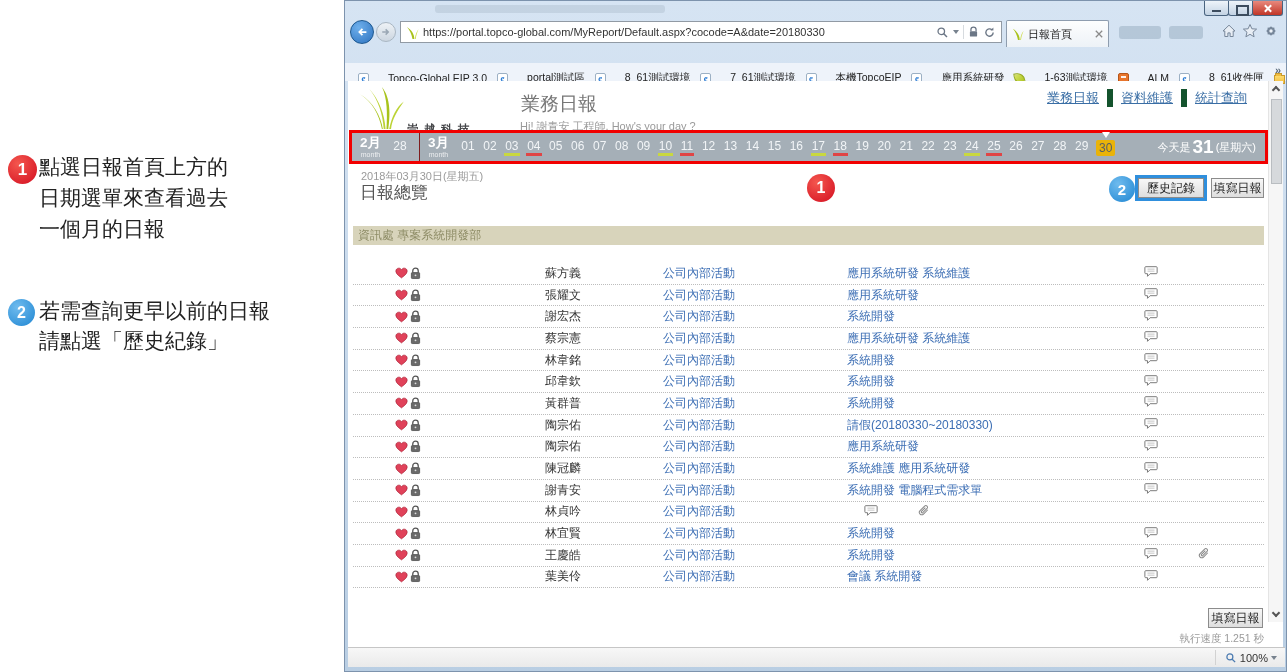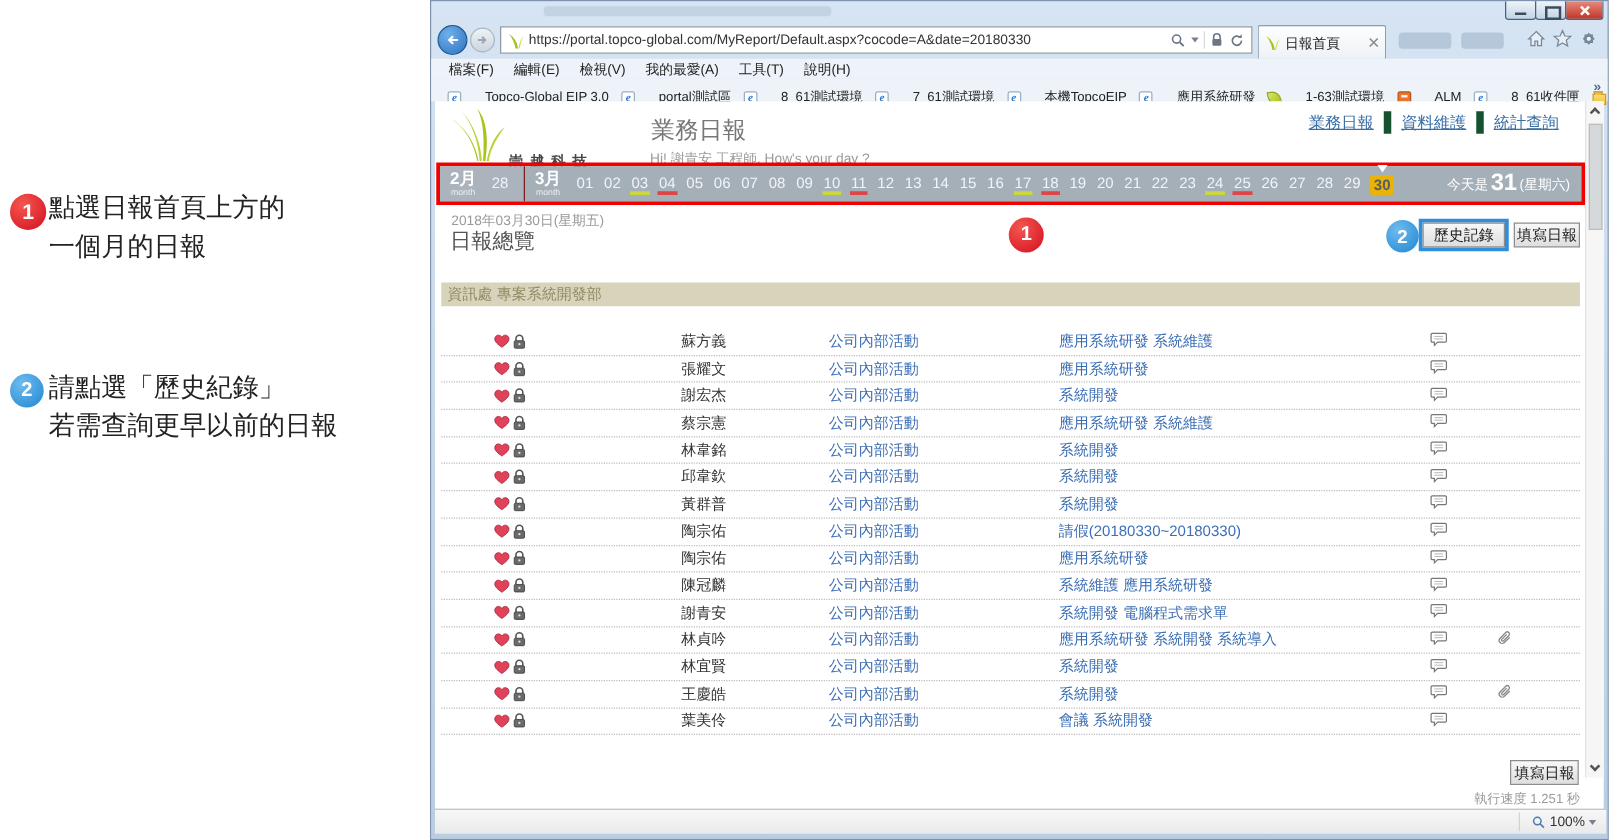--- a/index.html
+++ b/index.html
@@ -106,21 +106,21 @@
   .dm-block { display:flex; align-items:center; padding:0 8px; height:100%; }
   .dm-prev { background:rgba(255,255,255,.07); border-right:1px solid #7f1d1d; }
   .mon { display:flex; flex-direction:column; align-items:center; line-height:1; color:#fff; margin-right:8px; }
   .mon .ml { font-size:13.5px; font-weight:bold; }
   .mon .ms { font-size:7px; opacity:.8; margin-top:1px; }
   .days { display:flex; align-items:center;justify-content:flex-end; }
   .day { font-size:12px; color:#f2f5f7; margin:0 3.3px; position:relative; padding:1px 1px 3px; }
   .day.sat::after,.day.sun::after { content:""; position:absolute; left:0; right:0; bottom:0; height:3px; }
   .day.sat::after { background:#c9d83f; }
   .day.sun::after { background:#e04545; }
-  .day.selected { background:#eab308; color:#555d66; border-radius:2px; font-weight:bold; padding:1px 3px; margin-top:2px; }
+  .day.selected { background:#eab308; color:#555d66; border-radius:2px; font-weight:normal; padding:1px 3px; margin-top:2px; }
   .day.selected::before { content:""; position:absolute; top:-8px; left:50%; transform:translateX(-50%);
     border:4px solid transparent; border-top:6px solid #fff; }
   .today { margin-left:auto; display:flex; align-items:center; color:#fff; padding-right:9px; }
   .t-pre,.t-suf { font-size:11px; }
   .t-day { font-size:19px; font-weight:bold; margin:0 2px; }
 
   
   .page-date { position:absolute; left:13px; top:88px; font-size:11px; color:#9a9a9a; }
   .page-title { position:absolute; left:12px; top:100px; font-size:17px; color:#555; }
   .circle1 { position:absolute; left:459px; top:93px; width:28px; height:28px; font-size:16px; }
@@ -158,27 +158,28 @@
     font-size:11px; color:#333; padding-left:9px; border-left:1px solid #d2d2d2; }
 </style>
 </head>
 <body>
 
 <div class="ann-panel">
   <div class="ann-circle ann-red c-step1">1</div>
   <div class="ann-text t-step1">
 
   <div>點選日報首頁上方的</div>
+      <div>日期選單來查看過去</div>
       <div>一個月的日報</div>
     </div>
   <div class="ann-circle ann-blue c-step2">2</div>
   <div class="ann-text t-step2">
 
-  <div>請點選「歷史紀錄」</div>
-      <div>若需查詢更早以前的日報</div>
+  <div>若需查詢更早以前的日報</div>
+      <div>請點選「歷史紀錄」</div>
     </div>
 </div>
 
 <div class="browser">
 
   <div class="titlebar">
     <div class="tb-blob"></div>
     <div class="win-controls">
       <div class="wc wc-min"></div>
       <div class="wc wc-max"></div>
@@ -240,29 +241,20 @@
         <polygon points="8,1.5 9.9,5.8 14.6,6.1 11,9.2 12.1,13.8 8,11.3 3.9,13.8 5,9.2 1.4,6.1 6.1,5.8" fill="#e8eef5" stroke="#77879a" stroke-width="1"></polygon>
       </svg>
       <svg width="16" height="16" viewBox="0 0 16 16">
         <rect x="4.6" y="4.6" width="6.8" height="6.8" fill="#77879a"></rect>
         <rect x="4.6" y="4.6" width="6.8" height="6.8" transform="rotate(45 8 8)" fill="#77879a"></rect>
         <circle cx="8" cy="8" r="1.7" fill="#eef3f9"></circle>
       </svg>
     </div>
   </div>
 
-  <div class="menubar">
-
-  <span class="menu-item">檔案(F)</span>
-      <span class="menu-item">編輯(E)</span>
-      <span class="menu-item">檢視(V)</span>
-      <span class="menu-item">我的最愛(A)</span>
-      <span class="menu-item">工具(T)</span>
-      <span class="menu-item">說明(H)</span>
-    </div>
 
   <div class="favbar">
     <svg width="13" height="13" viewBox="0 0 16 16">
       <polygon points="8,1.5 9.9,5.8 14.6,6.1 11,9.2 12.1,13.8 8,11.3 3.9,13.8 5,9.2 1.4,6.1 6.1,5.8" fill="#f5cd45" stroke="#c3992e" stroke-width="1"></polygon>
     </svg>
     <span class="fav-items">
 
         <span class="fav-item">
           <span class="fav-ico ie"></span>
           <span>Topco-Global EIP 3.0</span>
@@ -764,23 +756,20 @@
             <svg width="11" height="13" viewBox="0 0 12 14">
               <path d="M3 6 V4.2 a3 3 0 0 1 6 0 V6" fill="none" stroke="#555" stroke-width="1.4"></path>
               <rect x="1.5" y="6" width="9" height="6.5" rx="1" fill="#6a6a6a" stroke="#444" stroke-width="0.8"></rect>
               <circle cx="6" cy="9" r="1" fill="#ddd"></circle>
             </svg>
           </div>
           <div class="col-name">林貞吟</div>
           <div class="col-visit">
             <a class="blue" href="#">公司內部活動</a>
           </div>
-          <div class="col-items">
-            <a class="blue" href="#">應用系統研發 系統開發 系統導入</a>
-          </div>
           <div class="col-content">
             <svg width="14" height="13" viewBox="0 0 16 14">
               <path d="M2 1.5 h12 a1 1 0 0 1 1 1 v6 a1 1 0 0 1 -1 1 h-7 l-3 3 v-3 h-2 a1 1 0 0 1 -1 -1 v-6 a1 1 0 0 1 1 -1 z" fill="#fff" stroke="#777" stroke-width="1.1"></path>
               <path d="M4 4.3 h8 M4 6.6 h8" stroke="#b5b5b5" stroke-width="0.9"></path>
             </svg>
           </div>
           <div class="col-edit">
             <svg width="13" height="13" viewBox="0 0 14 14">
               <path d="M11.6 6.2 L7 10.8 a2.6 2.6 0 0 1 -3.7 -3.7 L8.2 2.2 a1.8 1.8 0 0 1 2.6 2.6 L6.2 9.4 a1 1 0 0 1 -1.4 -1.4 L9 3.8" fill="none" stroke="#888" stroke-width="1.1"></path>
             </svg>

